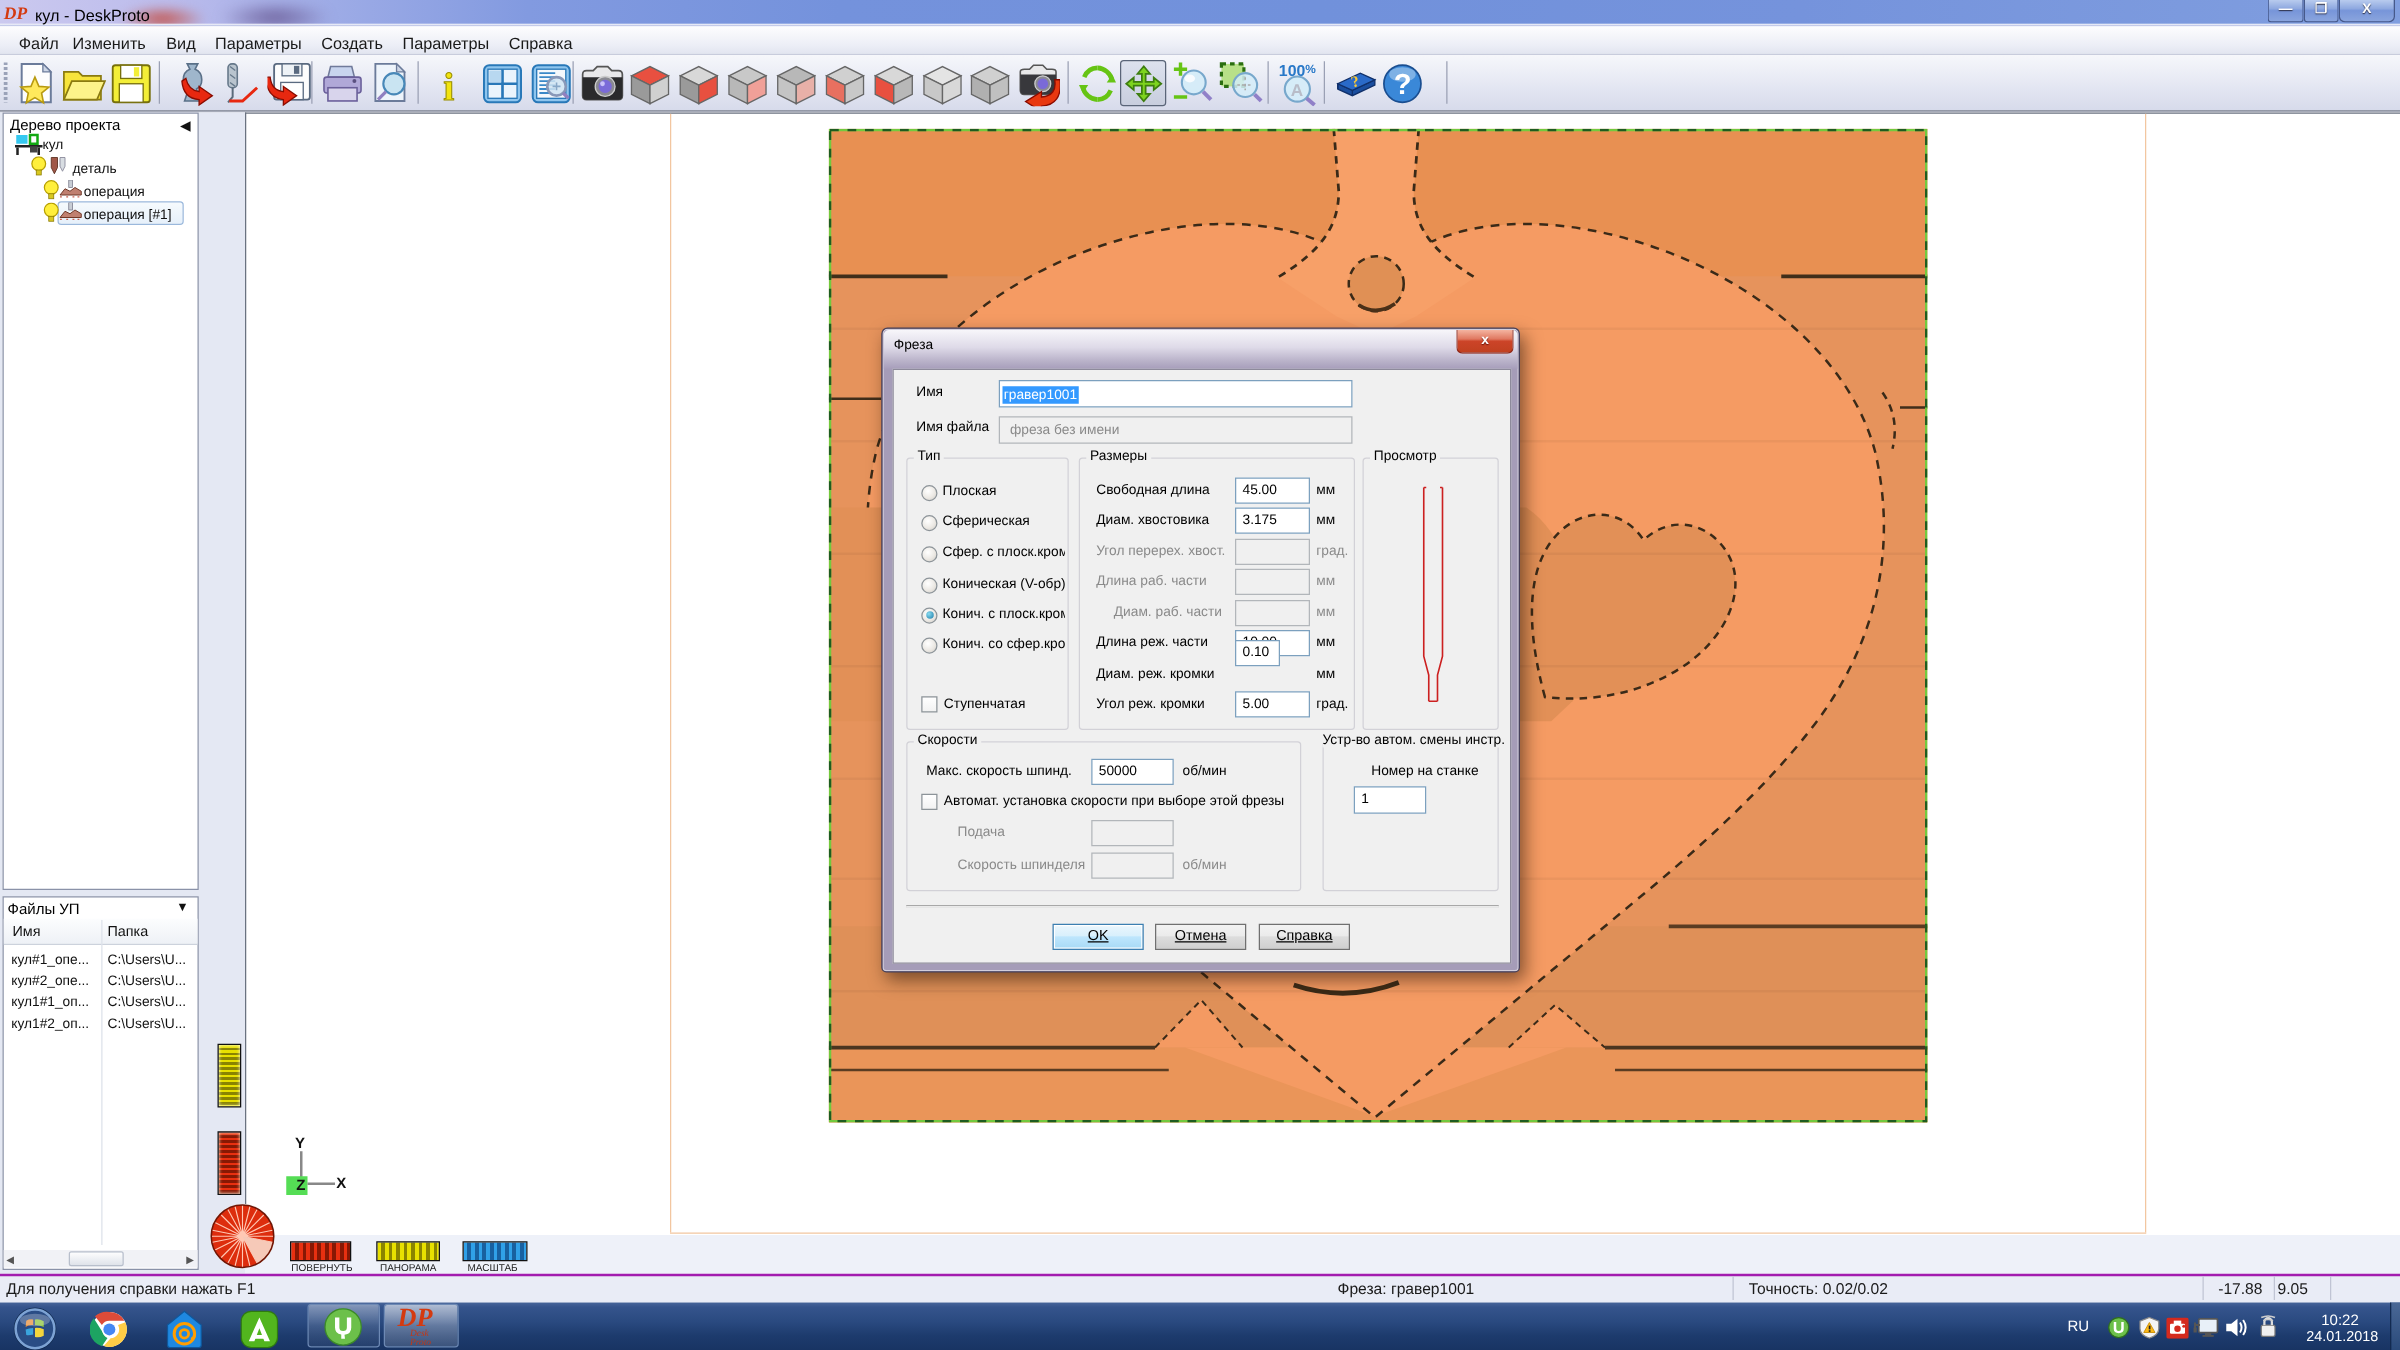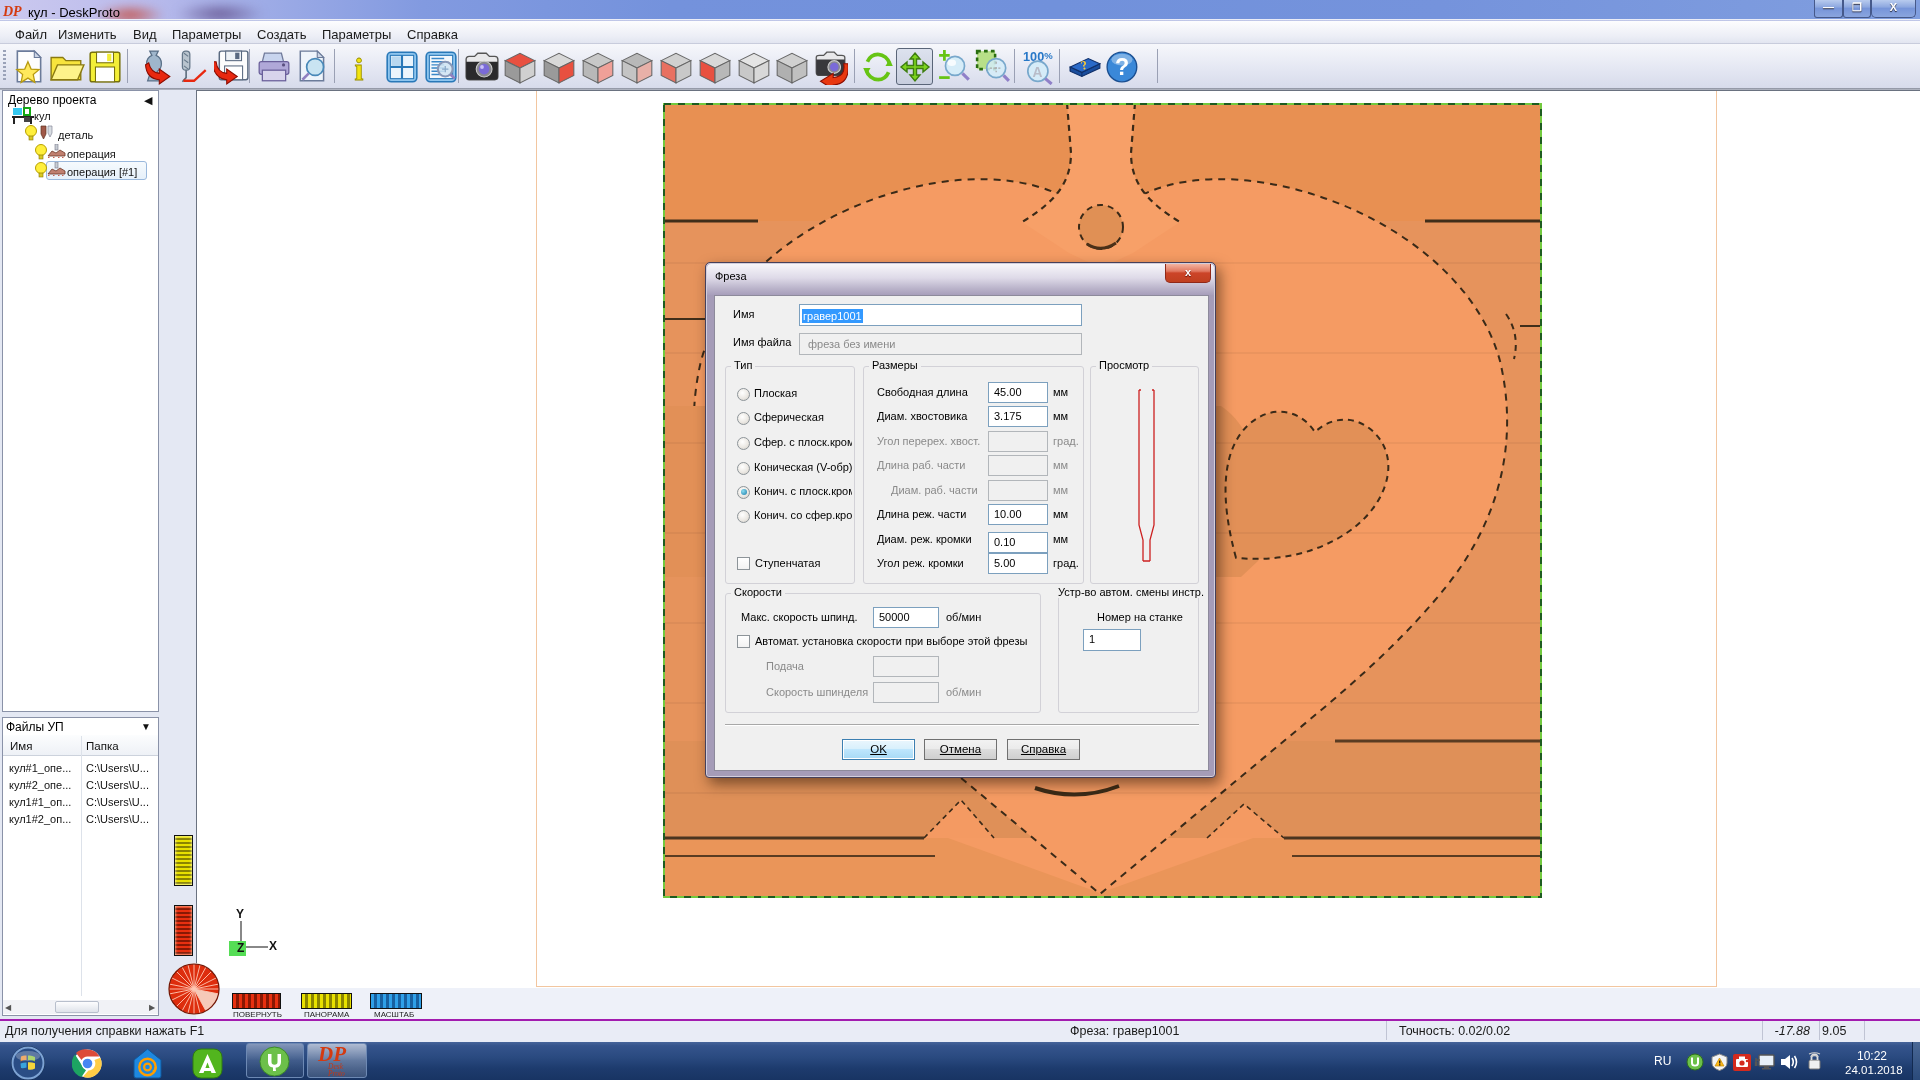--- a/index.html
+++ b/index.html
@@ -462,21 +462,21 @@
     <div class="g" style="left:171px;top:196.0px;">Длина раб. части</div>
     <div class="dtbd" style="left:282px;top:192.0px;width:60px;height:21px;"></div>
     <div class="g" style="left:347px;top:196.0px;">мм</div>
     <div class="g" style="left:185px;top:220.5px;">Диам. раб. части</div>
     <div class="dtbd" style="left:282px;top:216.5px;width:60px;height:21px;"></div>
     <div class="g" style="left:347px;top:220.5px;">мм</div>
     <div class="t" style="left:171px;top:245.0px;">Длина реж. части</div>
     <div class="dtb" style="left:282px;top:241.0px;width:60px;height:21px;">10.00</div>
     <div class="t" style="left:347px;top:245.0px;">мм</div>
     <div class="t" style="left:171px;top:269.5px;">Диам. реж. кромки</div>
-    <div class="dtb" style="left:282px;top:269px;width:60px;height:21px;">0.10</div>
+    <div class="dtb" style="left:282px;top:249px;width:36px;height:21px;">0.10</div>
     <div class="t" style="left:347px;top:269.5px;">мм</div>
     <div class="t" style="left:171px;top:294.0px;">Угол реж. кромки</div>
     <div class="dtb" style="left:282px;top:290.0px;width:60px;height:21px;">5.00</div>
     <div class="t" style="left:347px;top:294.0px;">град.</div>
 <div class="gbox" style="left:384px;top:103px;width:109px;height:218px;"></div>
 <div class="glab" style="left:390px;top:96px;">Просмотр</div>
 <svg style="position:absolute;left:425px;top:122px;" width="40" height="185" viewBox="0 0 40 185">
  <path d="M8,5 V140 L12,155 V176 M23,5 V140 L19,155 V176 M8,5 h2 M23,5 h-2 M12,176 h7" fill="none" stroke="#cc2020" stroke-width="1.3"></path>
 </svg>
 <div class="gbox" style="left:19px;top:330px;width:316px;height:120px;"></div>
@@ -498,21 +498,21 @@
 <div style="position:absolute;left:19px;top:461px;width:474px;height:1px;background:#a8a8a8;border-bottom:1px solid #fff;"></div>
 <div class="dbtn" style="left:136px;top:476px;border-color:#3c7fb1;background:linear-gradient(#eaf6fd 0,#d9f0fc 45%,#bee6fd 50%,#a7d9f5 100%);box-shadow:inset 0 0 0 1px #fff;">OK</div>
 <div class="dbtn" style="left:218px;top:476px;">Отмена</div>
 <div class="dbtn" style="left:301px;top:476px;">Справка</div>
 </div>
 
 <div class="abs" id="status">
  <div style="left:5px;">Для получения справки нажать F1</div>
  <div style="left:1070px;">Фреза: гравер1001</div>
  <div style="left:1399px;">Точность: 0.02/0.02</div>
- <div style="left:1770px;width:40px;text-align:right;font-style:italic;">-17.88</div>
+ <div style="left:1770px;width:40px;text-align:right;">-17.88</div>
  <div style="left:1822px;width:28px;">9.05</div>
  <div style="left:1864px;width:30px;text-align:right;margin-top:44px;">0.00</div>
 </div>
 <div class="abs ssep" style="left:1386px;"></div>
 <div class="abs ssep" style="left:1762px;"></div>
 <div class="abs ssep" style="left:1819px;"></div>
 <div class="abs ssep" style="left:1864px;"></div>
 
 <div class="abs" id="taskbar"></div>
 <div id="taskcontent">

